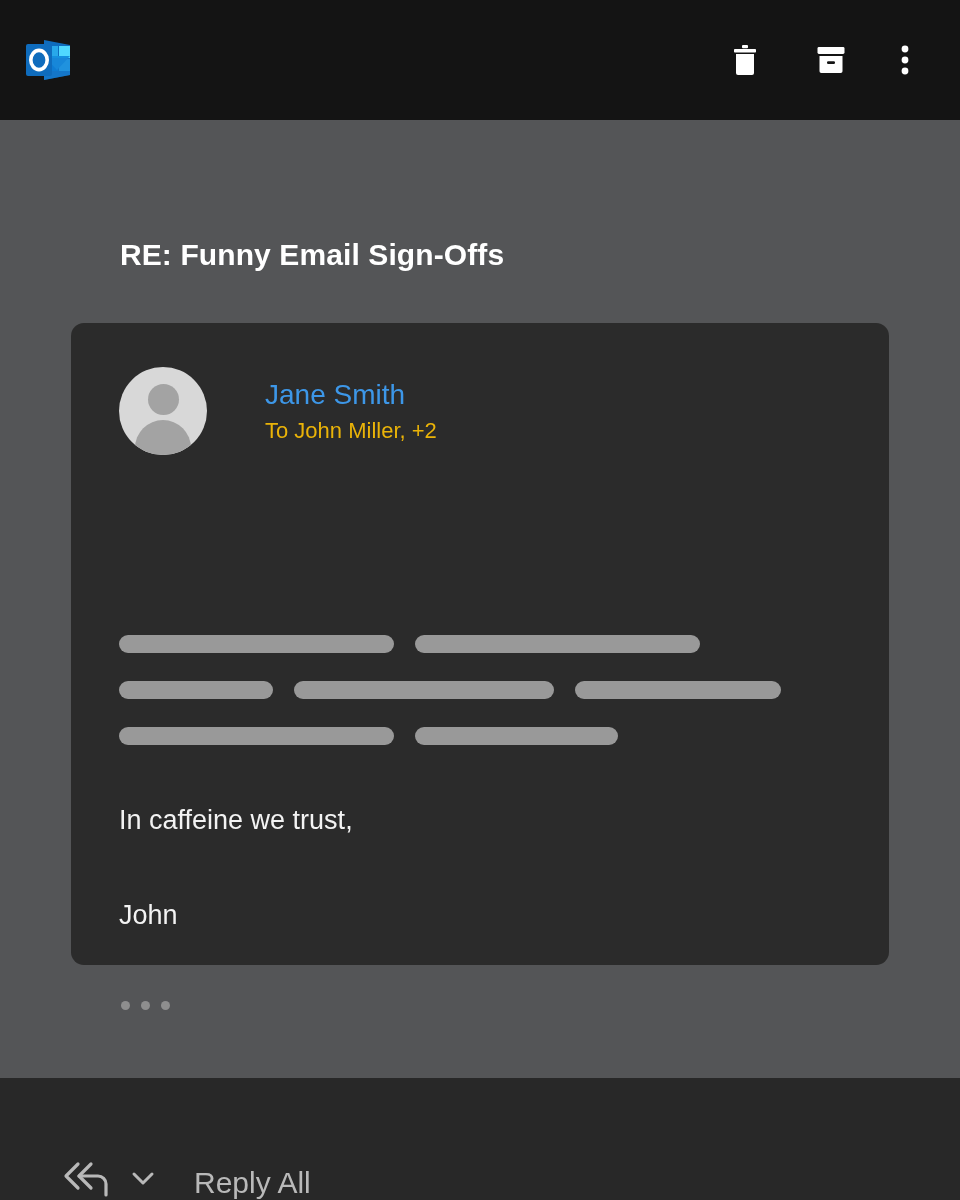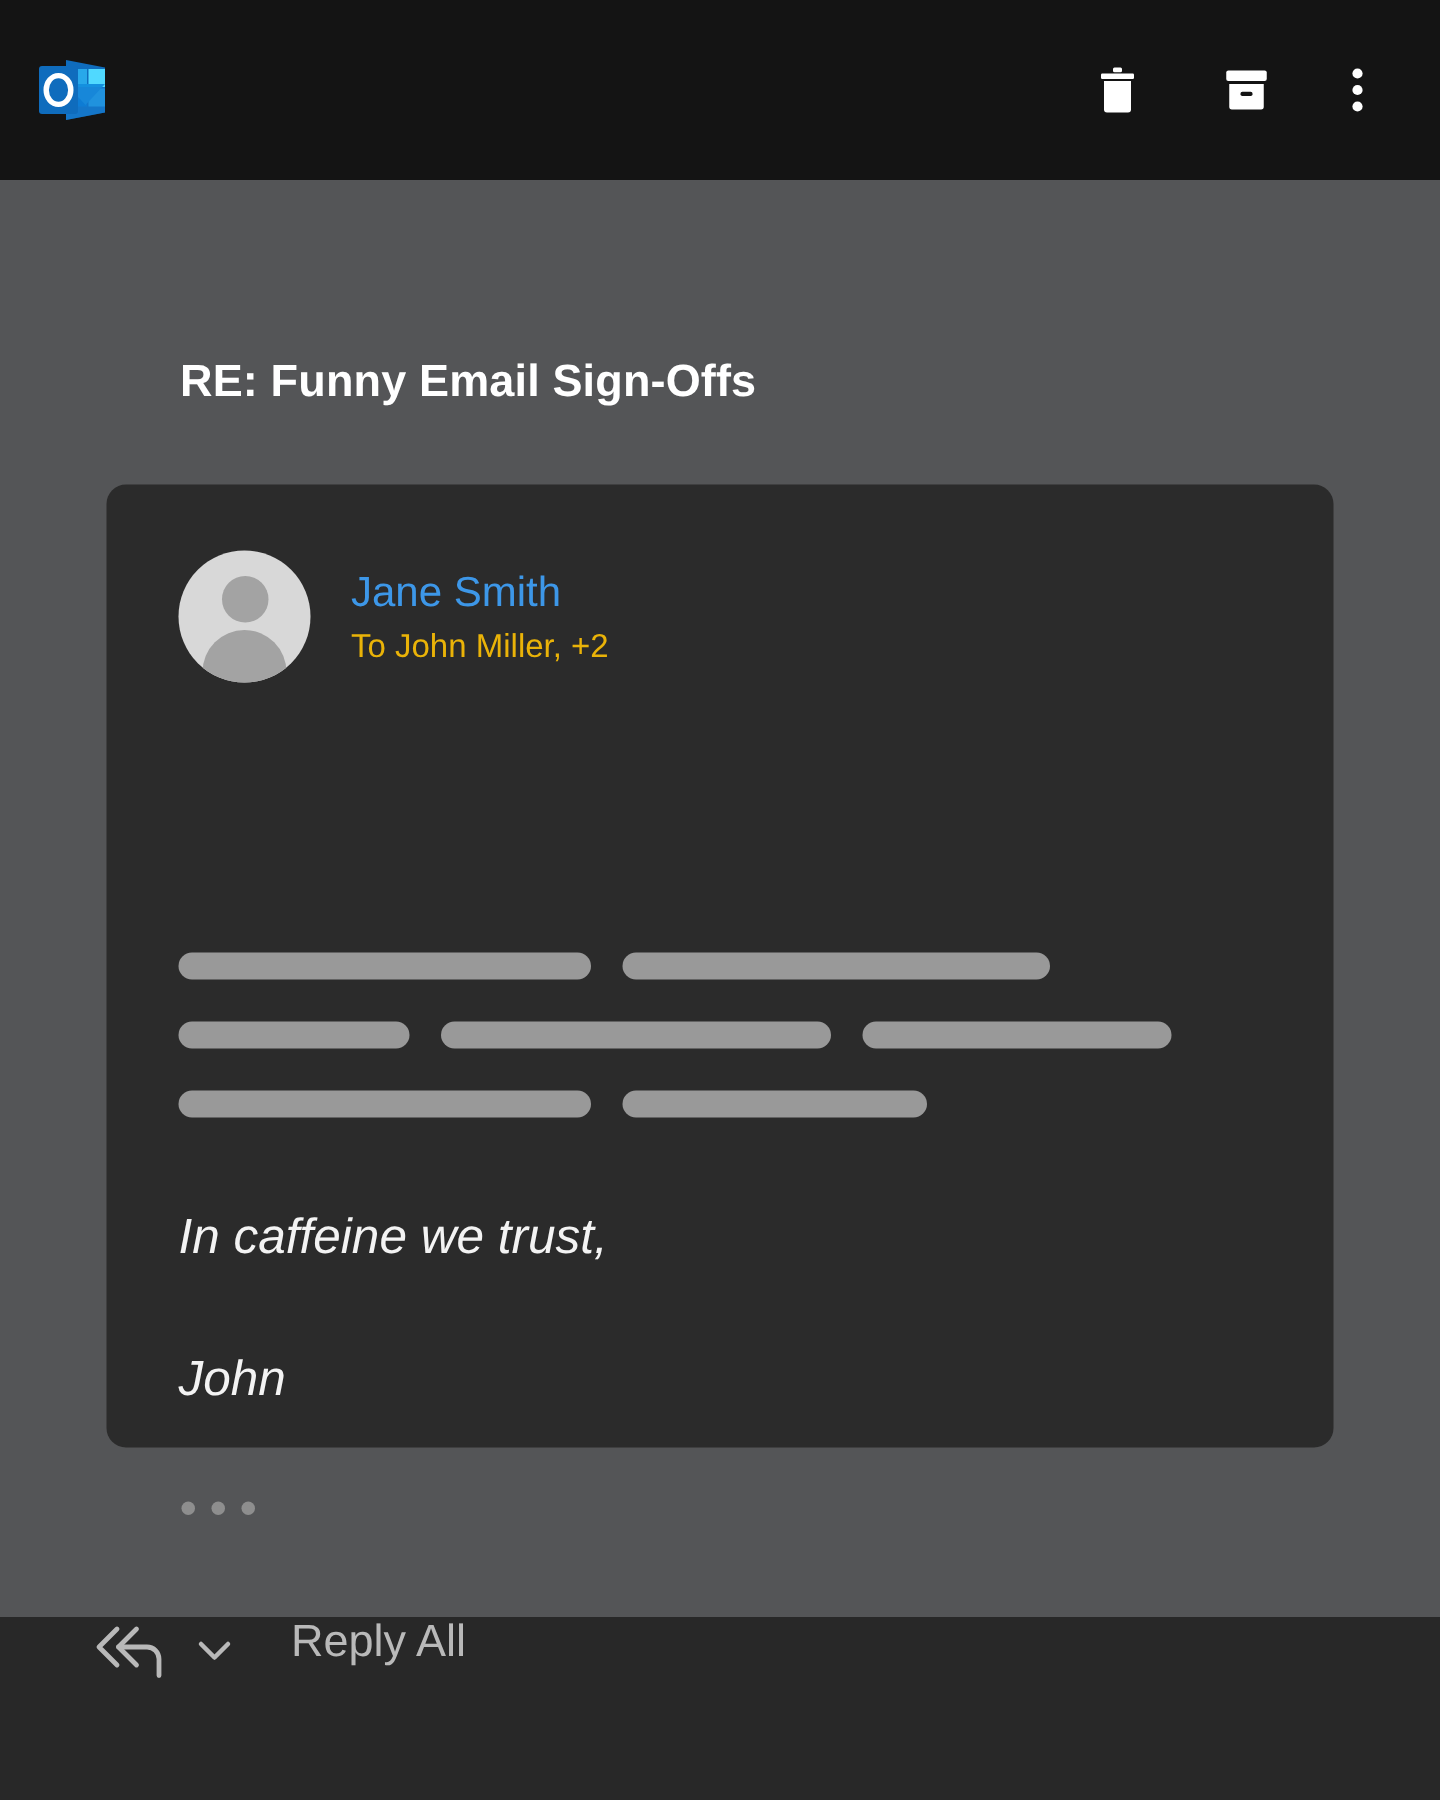--- a/index.html
+++ b/index.html
@@ -80,20 +80,21 @@
     background: #2b2b2b;
     border-radius: 13px;
     box-sizing: border-box;
   }
   .sender-row {
     position: absolute;
     top: 44px;
     left: 48px;
     display: flex;
     align-items: center;
+    gap: 31px;
   }
   .avatar {
     width: 88px;
     height: 88px;
     border-radius: 50%;
     background: #d8d8d8;
     position: relative;
     overflow: hidden;
     flex: 0 0 auto;
   }
@@ -149,24 +150,23 @@
     height: 18px;
     border-radius: 9px;
     background: #999999;
     flex: 0 0 auto;
   }
 
   
   .sig-line {
     position: absolute;
     left: 48px;
-    font-size: 33px;
+    font-size: 27px;
     color: #f3f3f3;
     white-space: nowrap;
-    font-style: italic;
   }
   .sig-line.l1 { top: 482px; }
   .sig-line.l2 { top: 577px; }
 
   .ellipsis-more {
     position: absolute;
     left: 48px;
     top: 672px;
     display: flex;
     gap: 11px;
@@ -187,21 +187,21 @@
     left: 0;
     top: 1078px;
     width: 960px;
     height: 122px;
     background: #282828;
     display: flex;
     align-items: center;
   }
   .reply-all-btn {
     display: flex;
-    align-items: flex-start;
+    align-items: flex-end;
     height: 100%;
     padding-left: 62px;
     cursor: pointer;
   }
   .reply-icon-wrap {
     display: flex;
     align-items: center;
     gap: 6px;
   }
   .reply-all-label {

